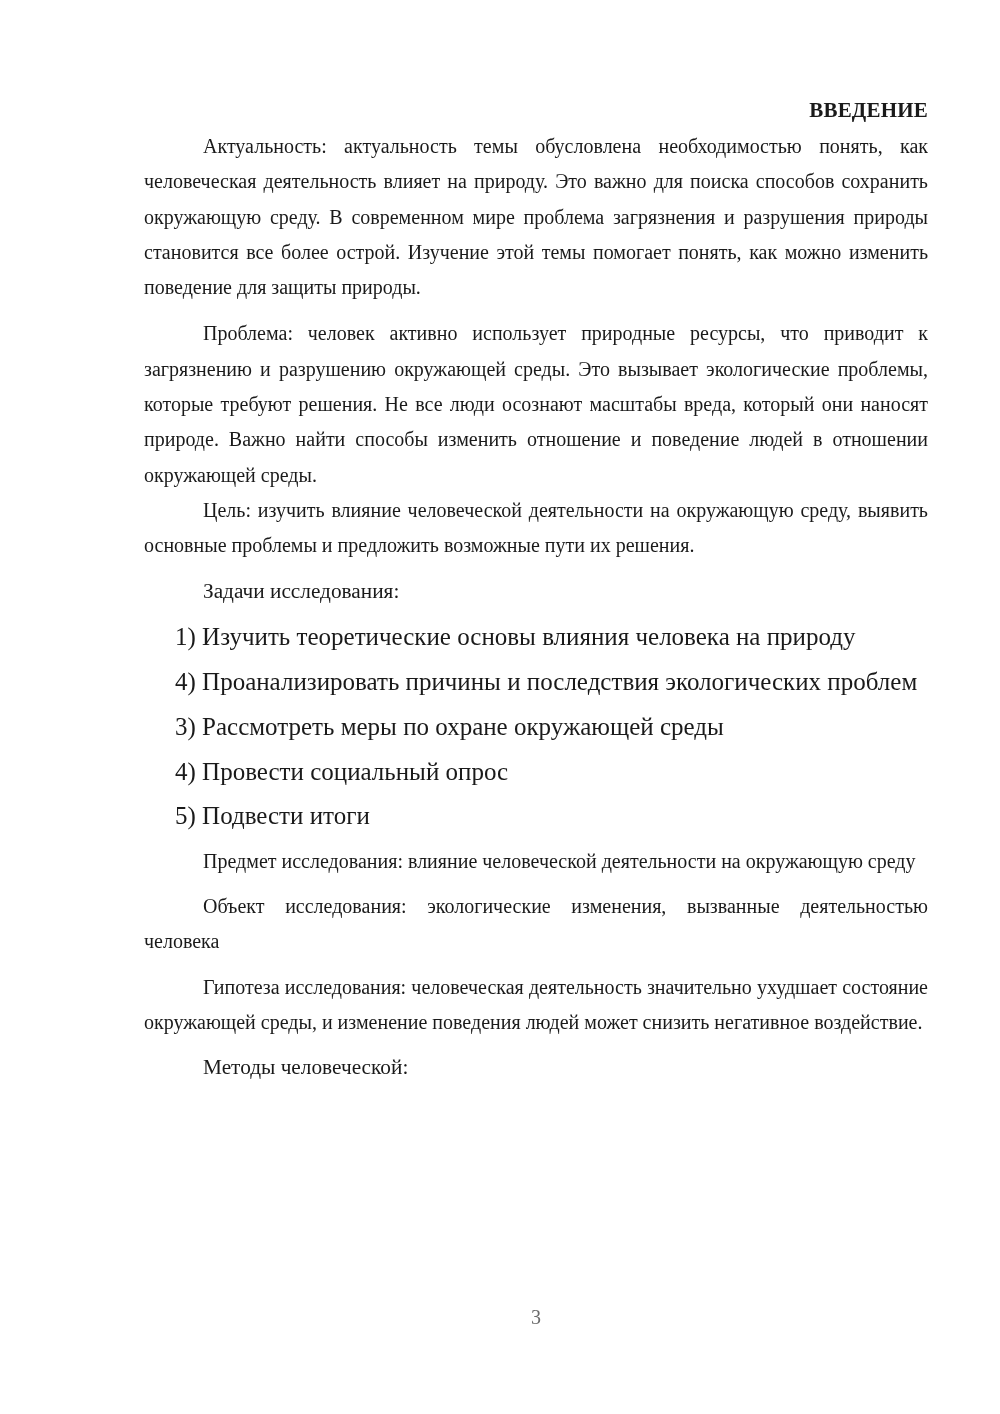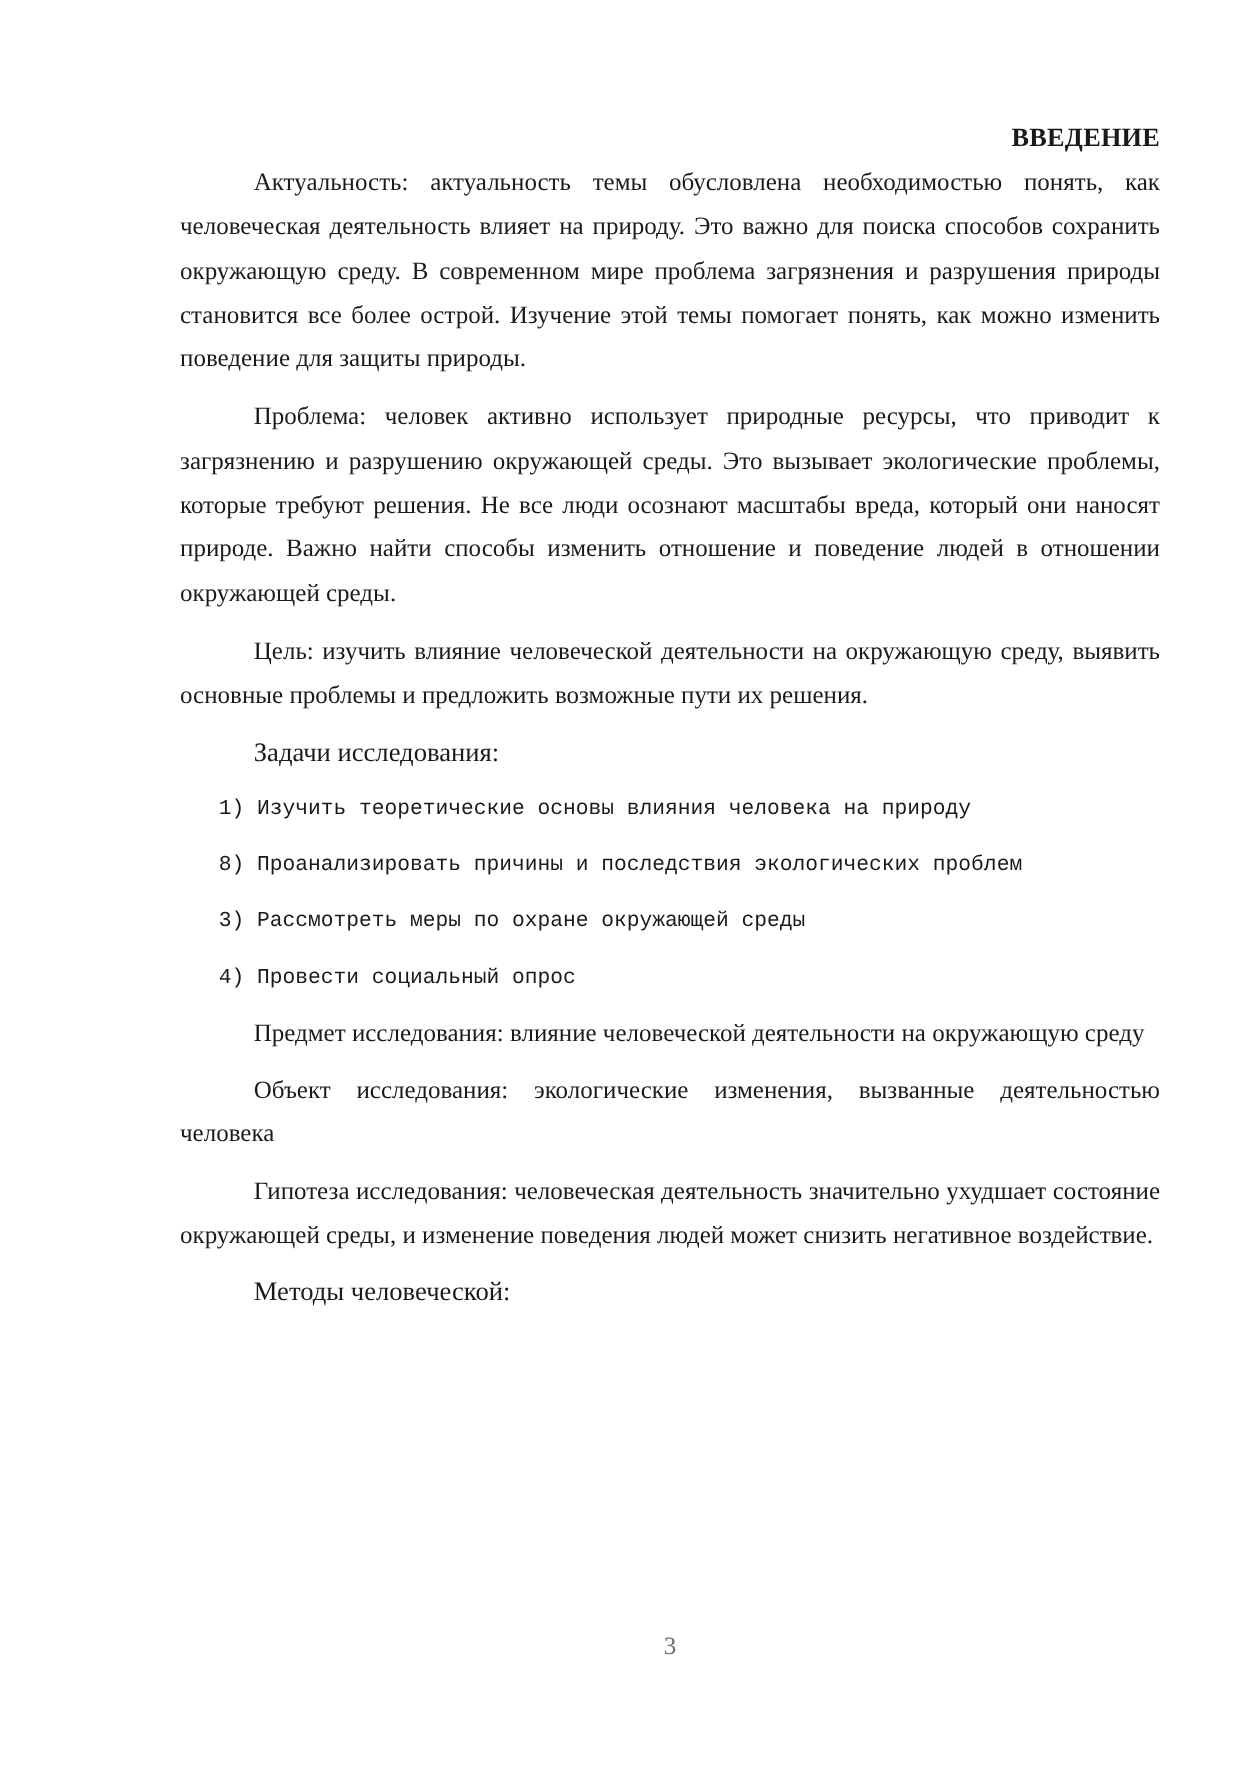--- a/index.html
+++ b/index.html
@@ -31,38 +31,37 @@
     }
     .para {
       font-size: 20px;
       line-height: 35.3px;
       text-align: justify;
       text-indent: 59px;
       margin: 0;
     }
     .p-actual { margin-top: 1px; }
     .p-problem { margin-top: 11px; }
-    .p-goal { margin-top: 11px; }
+    .p-goal { }
     .tasks-heading {
       font-size: 21.3px;
       line-height: 35.3px;
       text-indent: 59px;
       margin: 10px 0 0 0;
     }
     .task-list {
       list-style: none;
       margin: 0;
       padding: 0;
     }
     .task-item {
-      font-size: 17px;
+      font-size: 25px;
       line-height: 35.3px;
       padding-left: 31px;
       margin-top: 9.7px;
-      font-family: Liberation Mono, monospace;
     }
     .p-object { margin-top: 10px; }
     .p-subject { margin-top: 10px; }
     .p-hypothesis { margin-top: 10px; }
     .methods-heading {
       font-size: 21.3px;
       line-height: 35.3px;
       text-indent: 59px;
       margin: 10px 0 0 0;
     }
@@ -85,23 +84,24 @@
   <p class="para p-actual">Актуальность: актуальность темы обусловлена необходимостью понять, как человеческая деятельность влияет на природу. Это важно для поиска способов сохранить окружающую среду. В современном мире проблема загрязнения и разрушения природы становится все более острой. Изучение этой темы помогает понять, как можно изменить поведение для защиты природы.</p>
 
   <p class="para p-problem">Проблема: человек активно использует природные ресурсы, что приводит к загрязнению и разрушению окружающей среды. Это вызывает экологические проблемы, которые требуют решения. Не все люди осознают масштабы вреда, который они наносят природе. Важно найти способы изменить отношение и поведение людей в отношении окружающей среды.</p>
 
   <p class="para p-goal">Цель: изучить влияние человеческой деятельности на окружающую среду, выявить основные проблемы и предложить возможные пути их решения.</p>
 
   <p class="tasks-heading">Задачи исследования:</p>
 
   <ul class="task-list">
     <li class="task-item">1) Изучить теоретические основы влияния человека на природу</li>
-    <li class="task-item">8) Проанализировать причины и последствия экологических проблем</li>
+    <li class="task-item">4) Проанализировать причины и последствия экологических проблем</li>
     <li class="task-item">3) Рассмотреть меры по охране окружающей среды</li>
     <li class="task-item">4) Провести социальный опрос</li>
+    <li class="task-item">5) Подвести итоги</li>
   </ul>
 
   <p class="para p-subject">Предмет исследования: влияние человеческой деятельности на окружающую среду</p>
 
   <p class="para p-object">Объект исследования: экологические изменения, вызванные деятельностью человека</p>
 
   <p class="para p-hypothesis">Гипотеза исследования: человеческая деятельность значительно ухудшает состояние окружающей среды, и изменение поведения людей может снизить негативное воздействие.</p>
 
   <p class="methods-heading">Методы человеческой:</p>
 </div>

